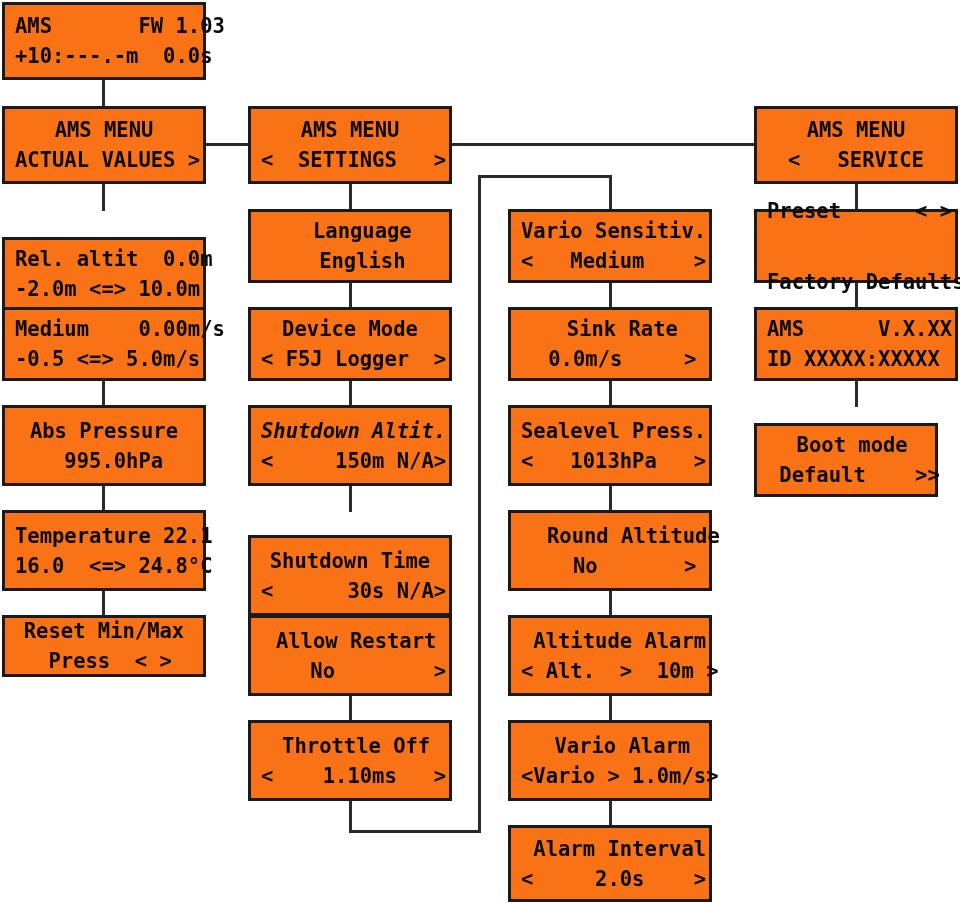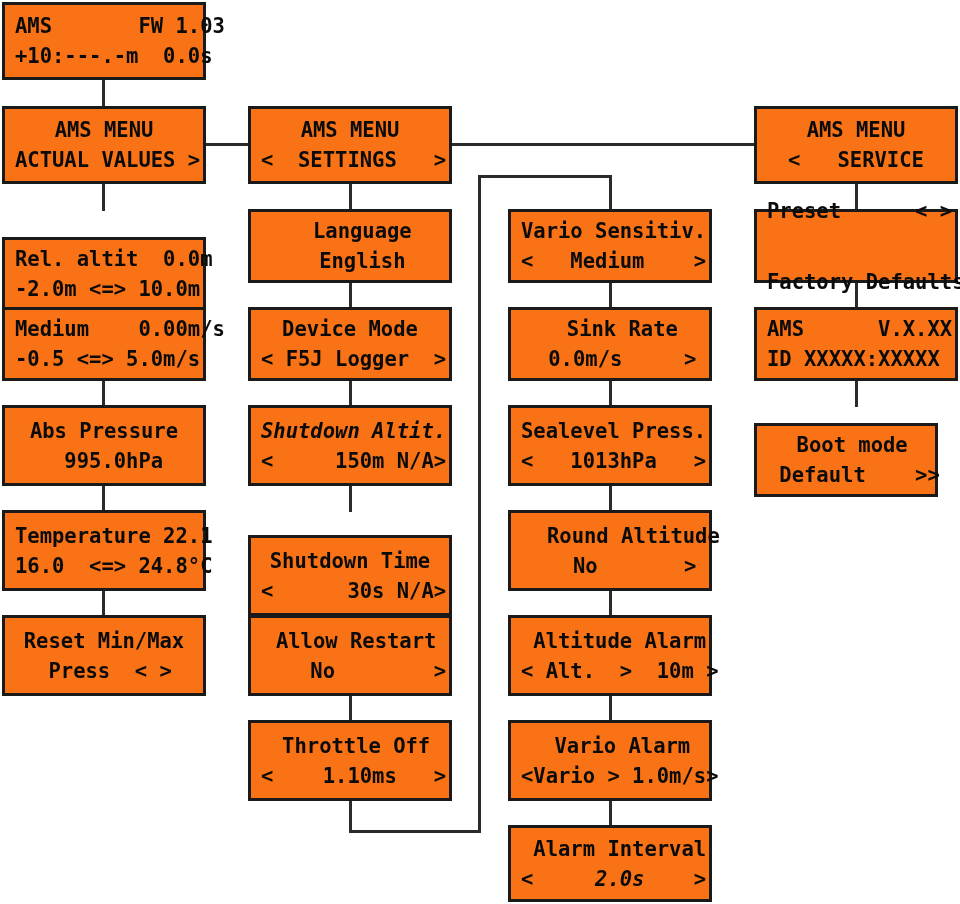--- a/index.html
+++ b/index.html
@@ -105,21 +105,21 @@
   <div class="lcd" style="left:2px;top:405px;width:204px;height:81px;">
     <div class="row" style="text-align:center;">Abs Pressure</div>
     <div class="row">    995.0hPa</div>
   </div>
 
   <div class="lcd" style="left:2px;top:510px;width:204px;height:81px;">
     <div class="row">Temperature 22.1</div>
     <div class="row">16.0  &lt;=&gt; 24.8°C</div>
   </div>
 
-  <div class="lcd" style="left:2px;top:615px;width:204px;height:81px;">
+  <div class="lcd" style="left:2px;top:615px;width:204px;height:62px;">
     <div class="row" style="text-align:center;">Reset Min/Max</div>
     <div class="row" style="text-align:center;"> Press  &lt; &gt;</div>
   </div>
 
   <div class="lcd" style="left:248px;top:209px;width:204px;height:74px;">
     <div class="row" style="text-align:center;">  Language</div>
     <div class="row" style="text-align:center;">  English</div>
   </div>
 
   <div class="lcd" style="left:248px;top:307px;width:204px;height:74px;">
@@ -172,21 +172,21 @@
     <div class="row" style="text-align:center;">&lt; Alt.  &gt;  10m &gt;</div>
   </div>
 
   <div class="lcd" style="left:508px;top:720px;width:204px;height:81px;">
     <div class="row" style="text-align:center;">  Vario Alarm</div>
     <div class="row" style="text-align:center;">&lt;Vario &gt; 1.0m/s&gt;</div>
   </div>
 
   <div class="lcd" style="left:508px;top:825px;width:204px;height:77px;">
     <div class="row" style="text-align:center;"> Alarm Interval</div>
-    <div class="row" style="text-align:left;font-style:italic;">&lt;     2.0s    &gt;</div>
+    <div class="row" style="text-align:left;">&lt;     2.0s    &gt;</div>
   </div>
 
   <div class="lcd" style="left:754px;top:209px;width:204px;height:74px;gap:41px;">
     <div class="row">Preset      &lt; &gt;</div>
     <div class="row">Factory Defaults</div>
   </div>
 
   <div class="lcd" style="left:754px;top:307px;width:204px;height:74px;">
     <div class="row">AMS      V.X.XX</div>
     <div class="row">ID XXXXX:XXXXX</div>

